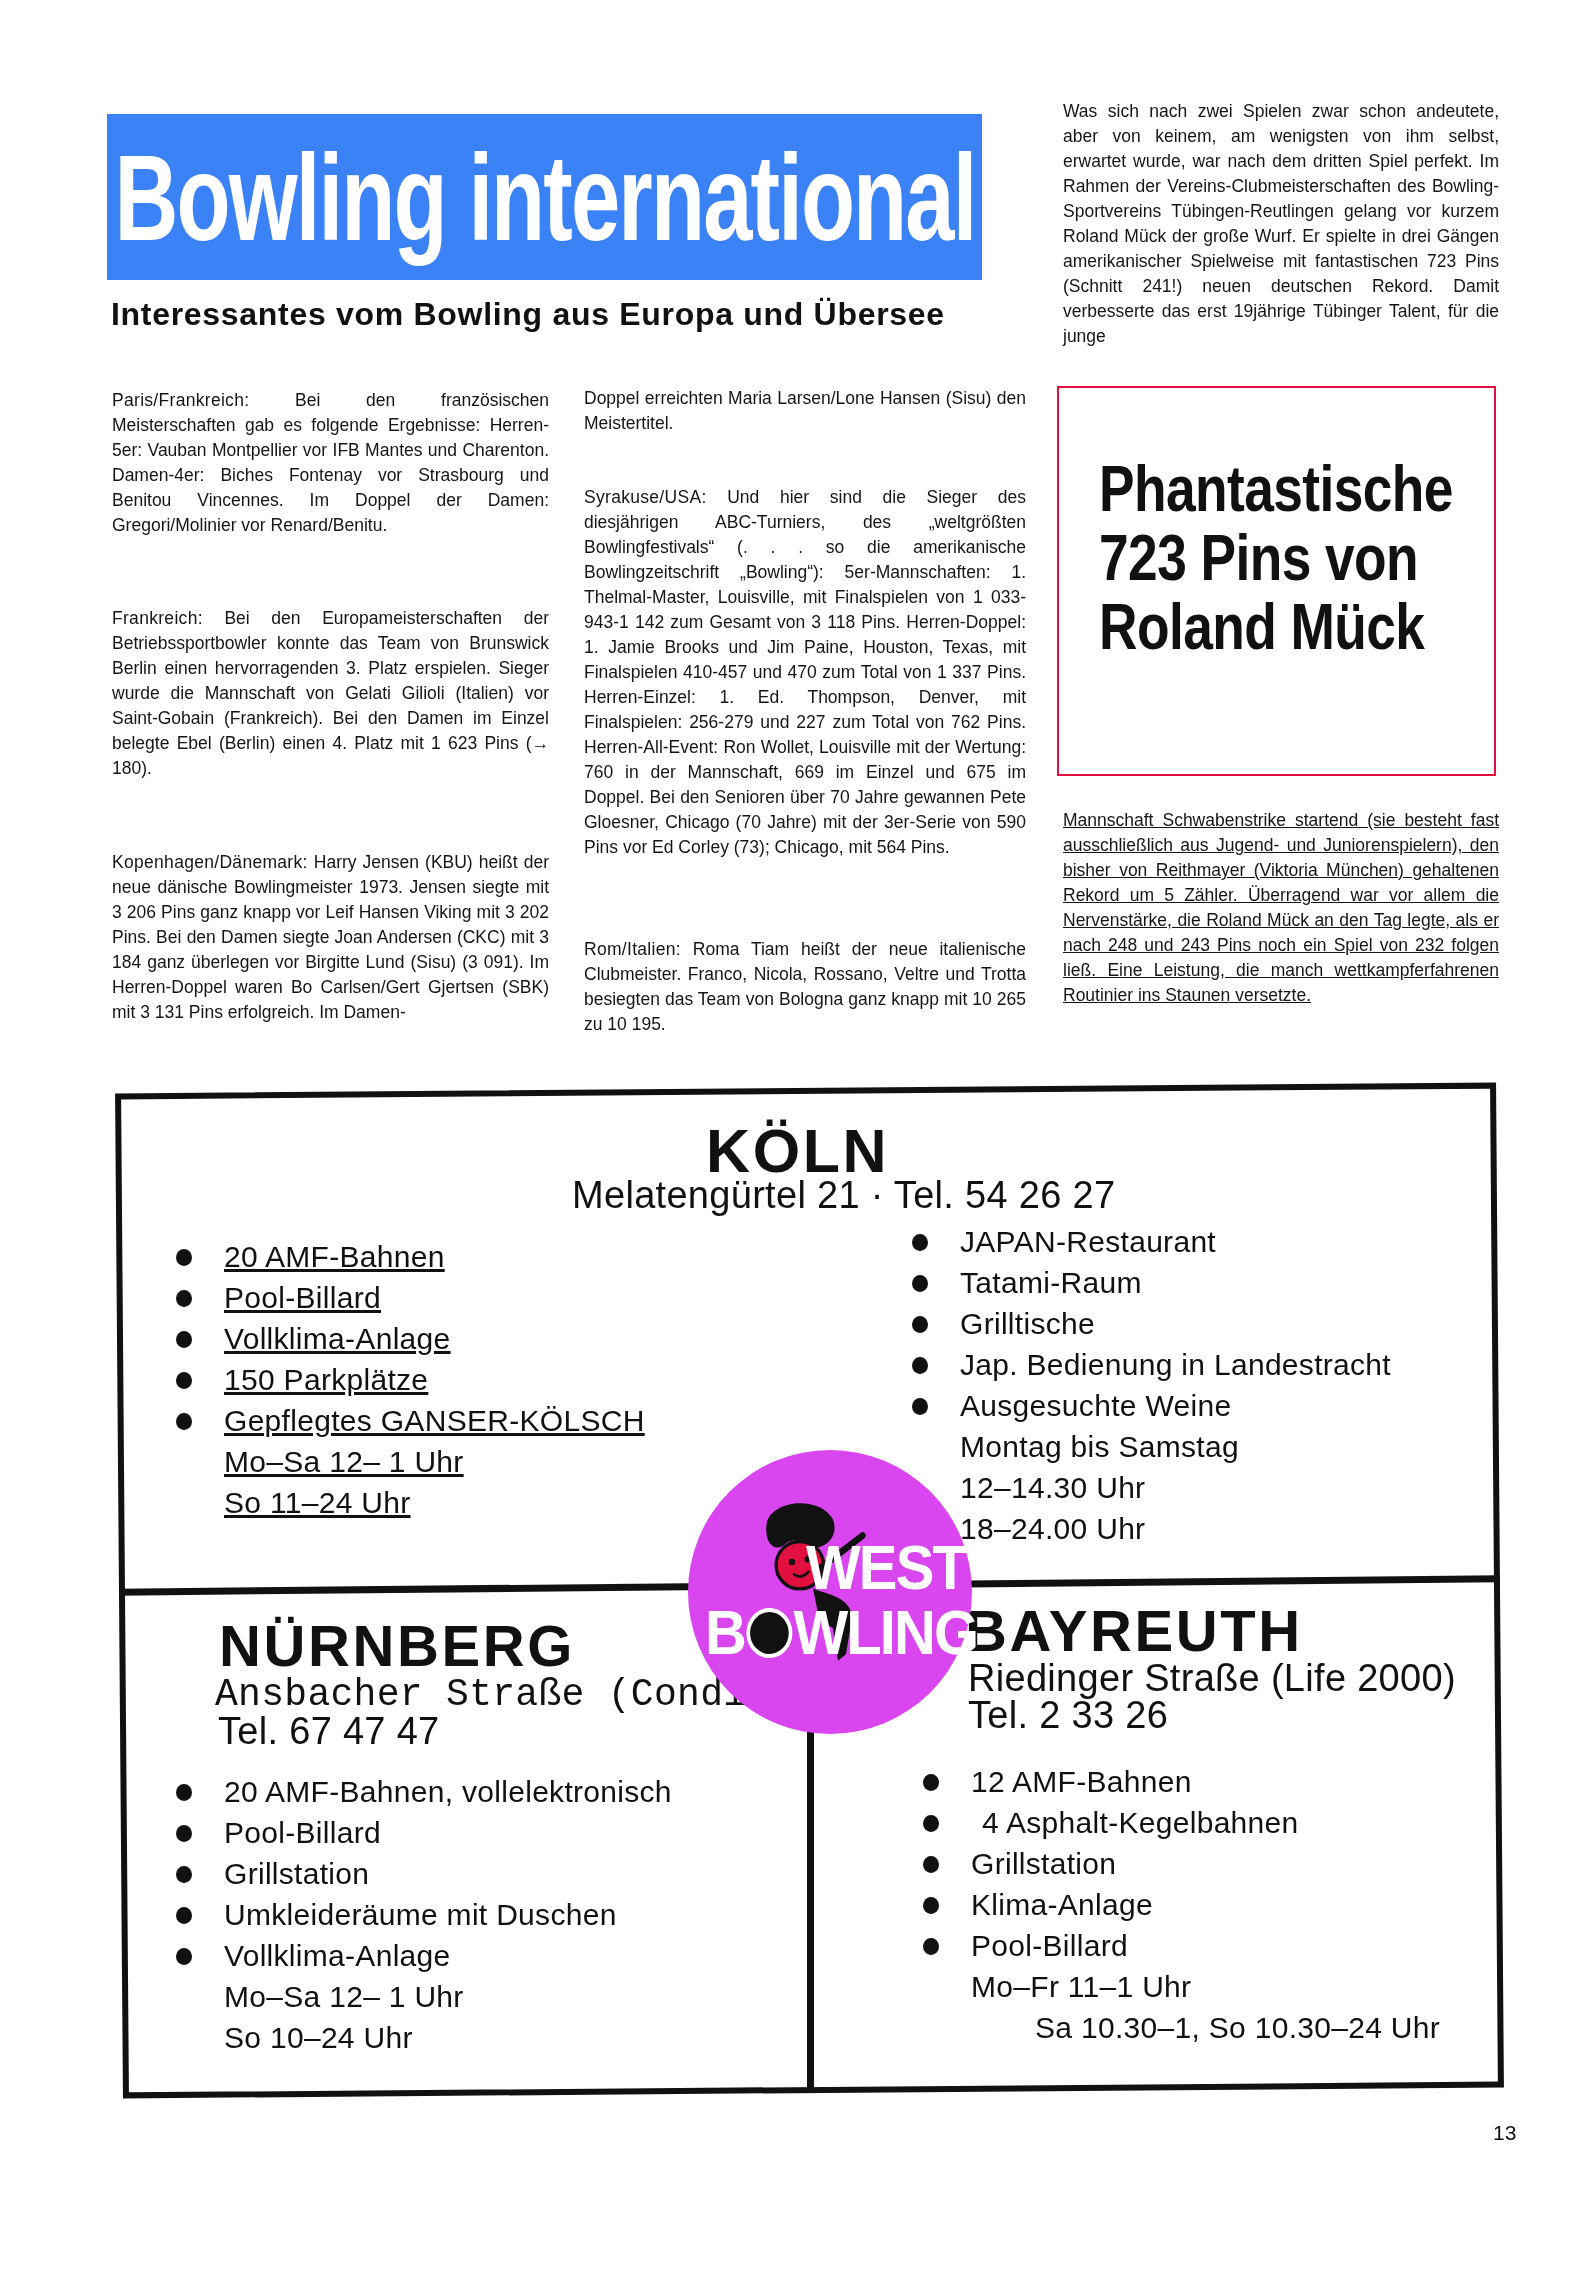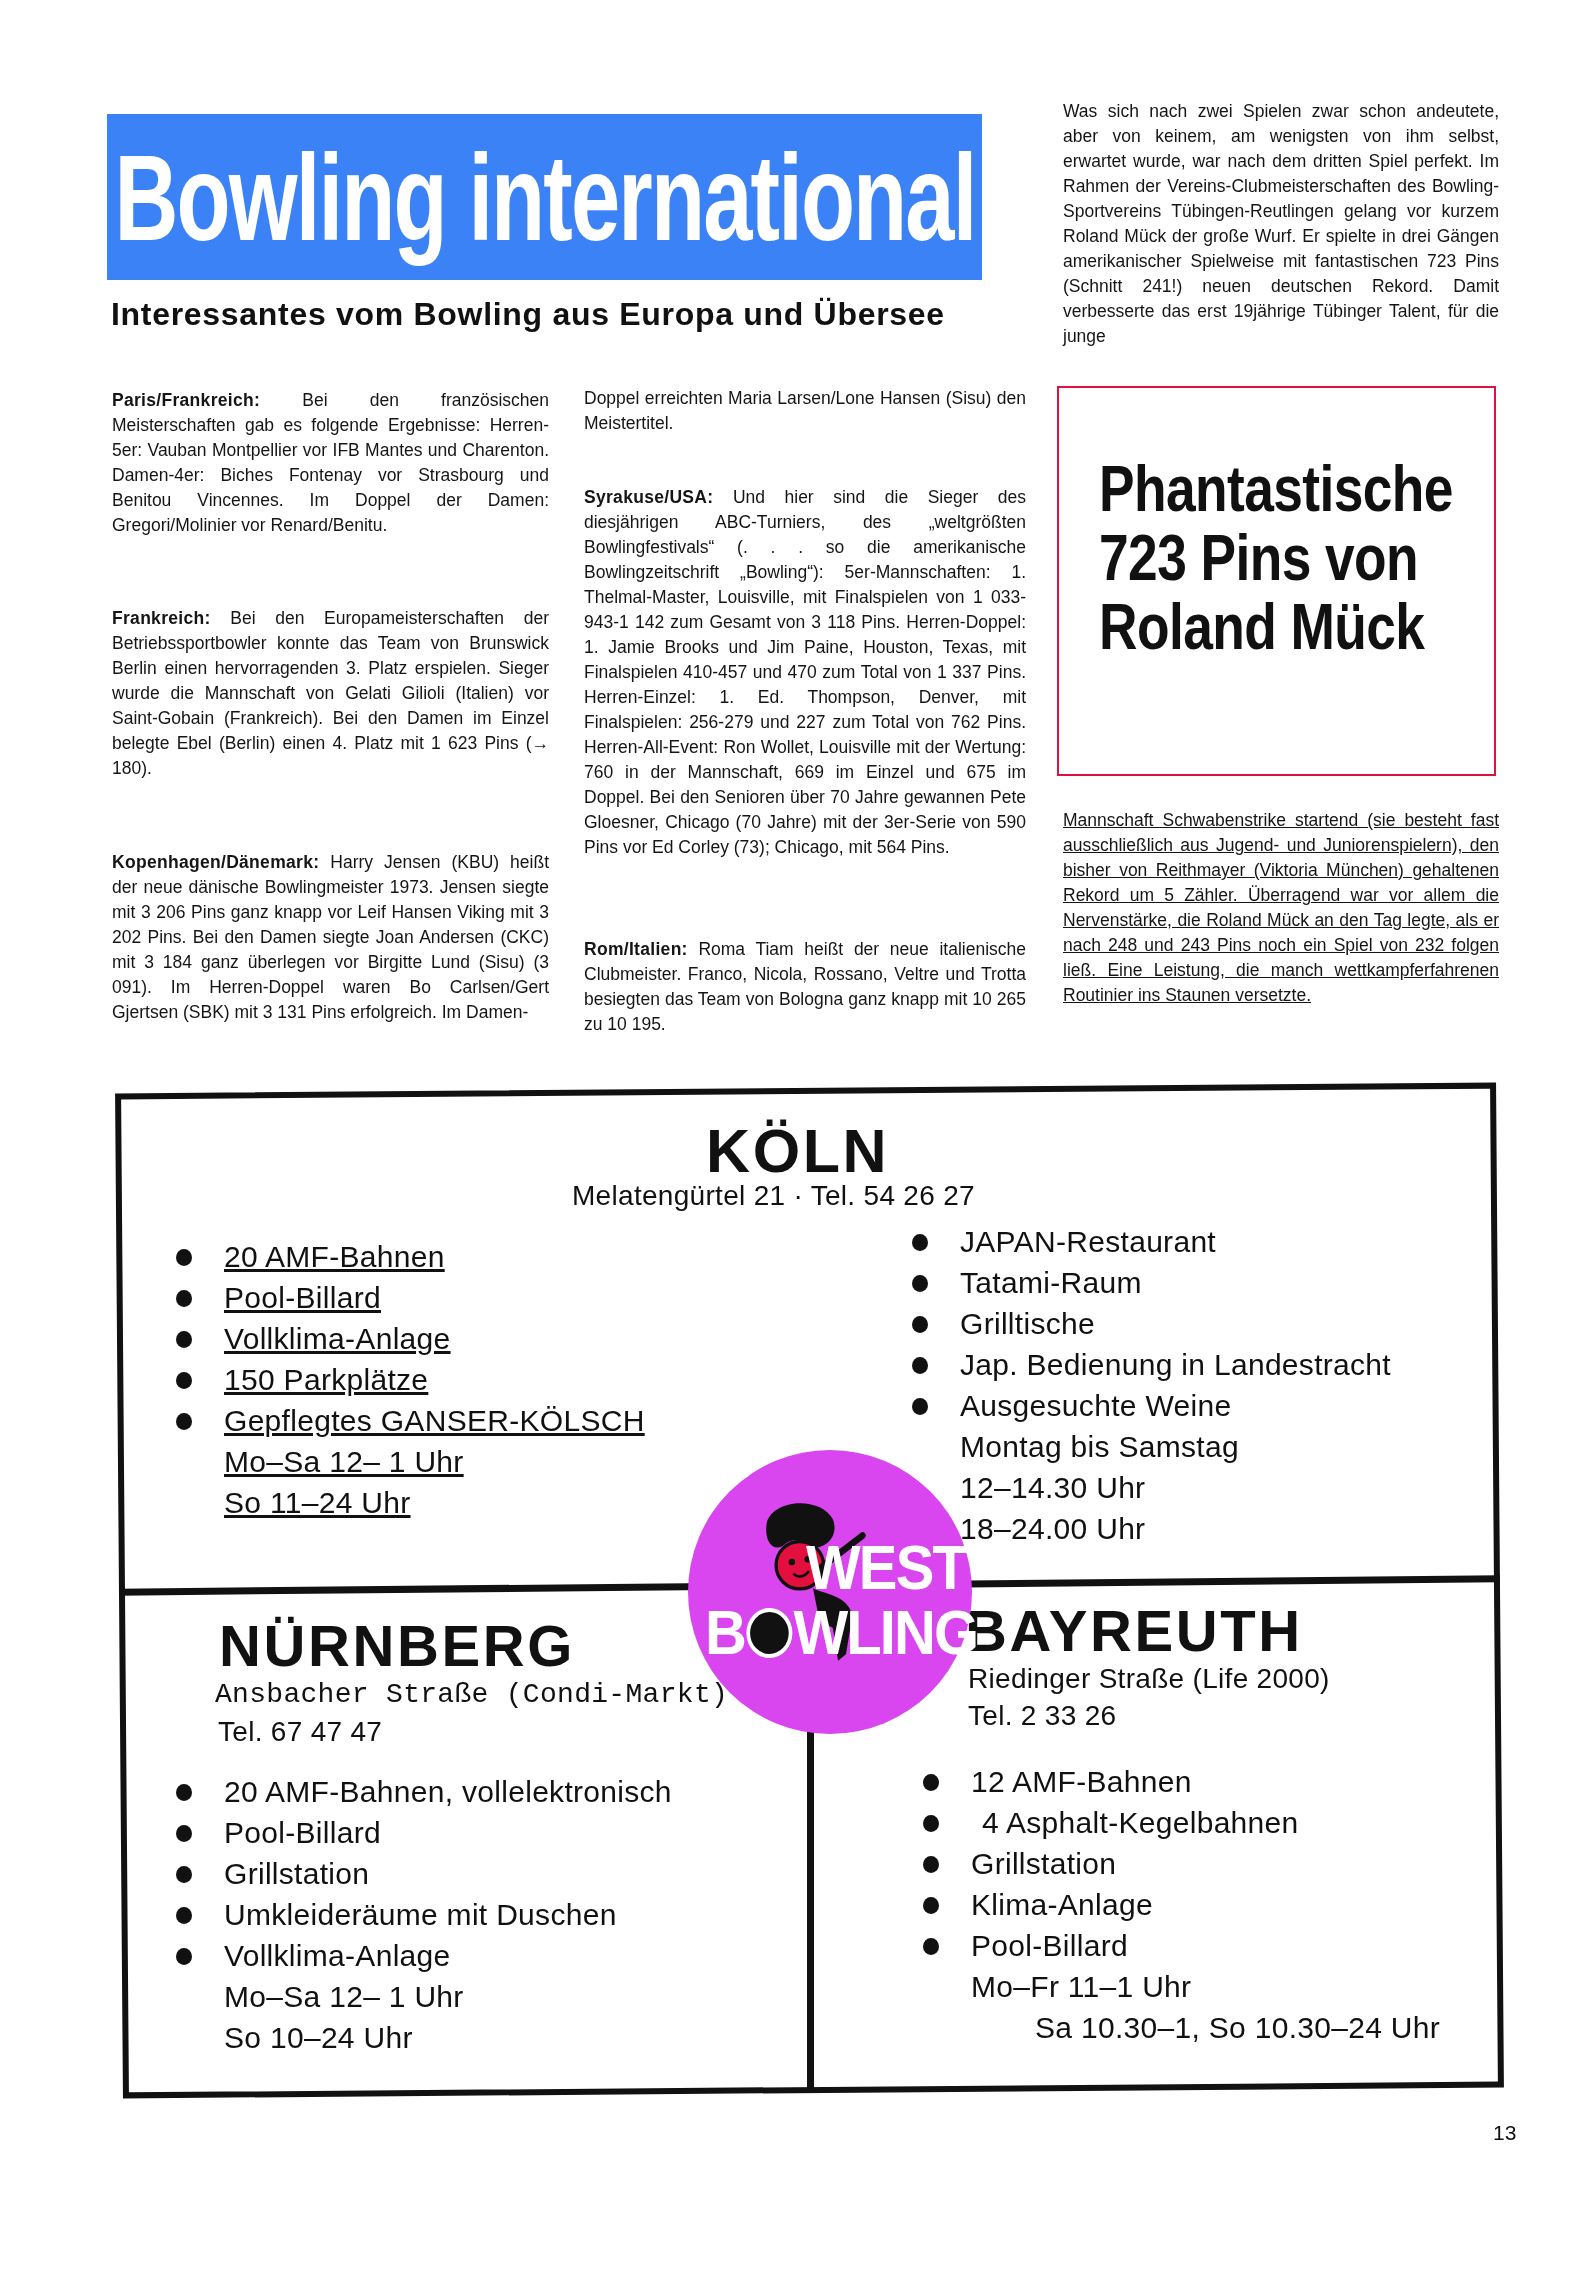--- a/index.html
+++ b/index.html
@@ -21,21 +21,21 @@
     }
     .subtitle {
       left: 111px; top: 296px; width: 924px;
       font-weight: 700; font-size: 32px; letter-spacing: 0.7px; white-space: nowrap;
     }
 
     
     .col-text {
       font-size: 17.5px; line-height: 25px; text-align: justify; color: #151515;
     }
-    .col-text b { font-weight: 700; letter-spacing: 0.3px; }
+    .col-text b { font-weight: 400; letter-spacing: 0.3px; }
     .col-text p { margin: 0; }
     .colA { left: 112px; width: 437px; }
     .colB { left: 584px; width: 442px; }
     .colC { left: 1063px; width: 436px; }
 
     
     .redbox {
       left: 1057px; top: 386px; width: 439px; height: 390px;
       border: 2px solid #e3103f; box-sizing: border-box;
     }
@@ -54,21 +54,21 @@
       left: 119px; top: 1582px; width: 1381px; height: 7.3px; background: #111;
       transform: rotate(-0.55deg);
     }
     .ad-vline {
       left: 807px; top: 1584px; width: 7.3px; height: 508px; background: #111;
     }
     .ad-city {
       font-weight: 700; font-size: 61px; letter-spacing: 2.6px; line-height: 1;
       white-space: nowrap;
     }
-    .ad-line { font-size: 28px; line-height: 41px; white-space: nowrap; letter-spacing: 0.3px; }
+    .ad-line { font-size: 38px; line-height: 41px; white-space: nowrap; letter-spacing: 0.3px; }
     .ad-list { list-style: none; margin: 0; padding: 0; }
     .ad-list li {
       font-size: 30px; line-height: 41px; white-space: nowrap; position: relative;
       padding-left: 48px; letter-spacing: 0.3px;
     }
     .bullet {
       position: absolute; left: 0; top: 13.2px; width: 16px; height: 17px;
       background: #111; border-radius: 50%;
     }
     .indent1 { padding-left: 48px; }

